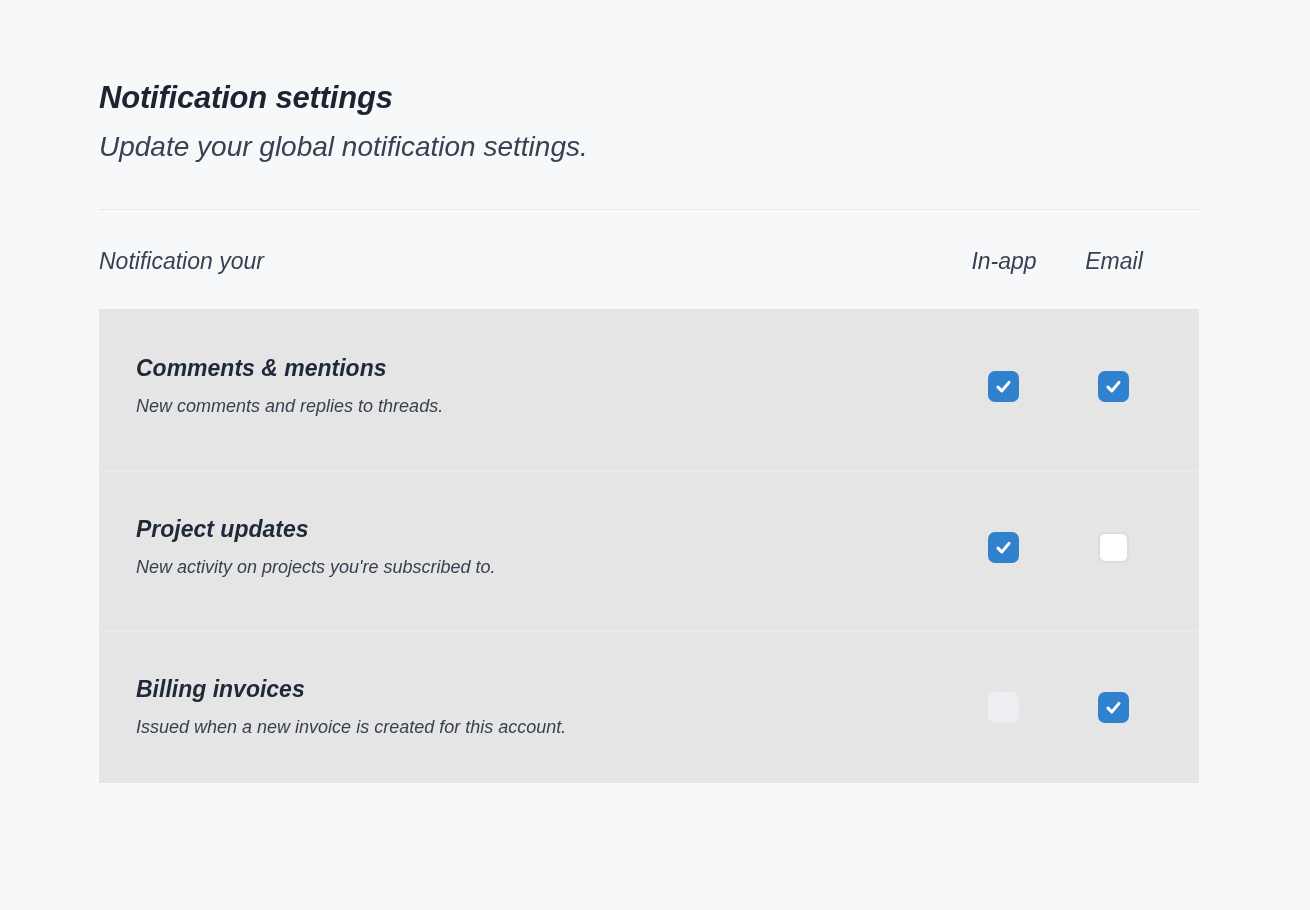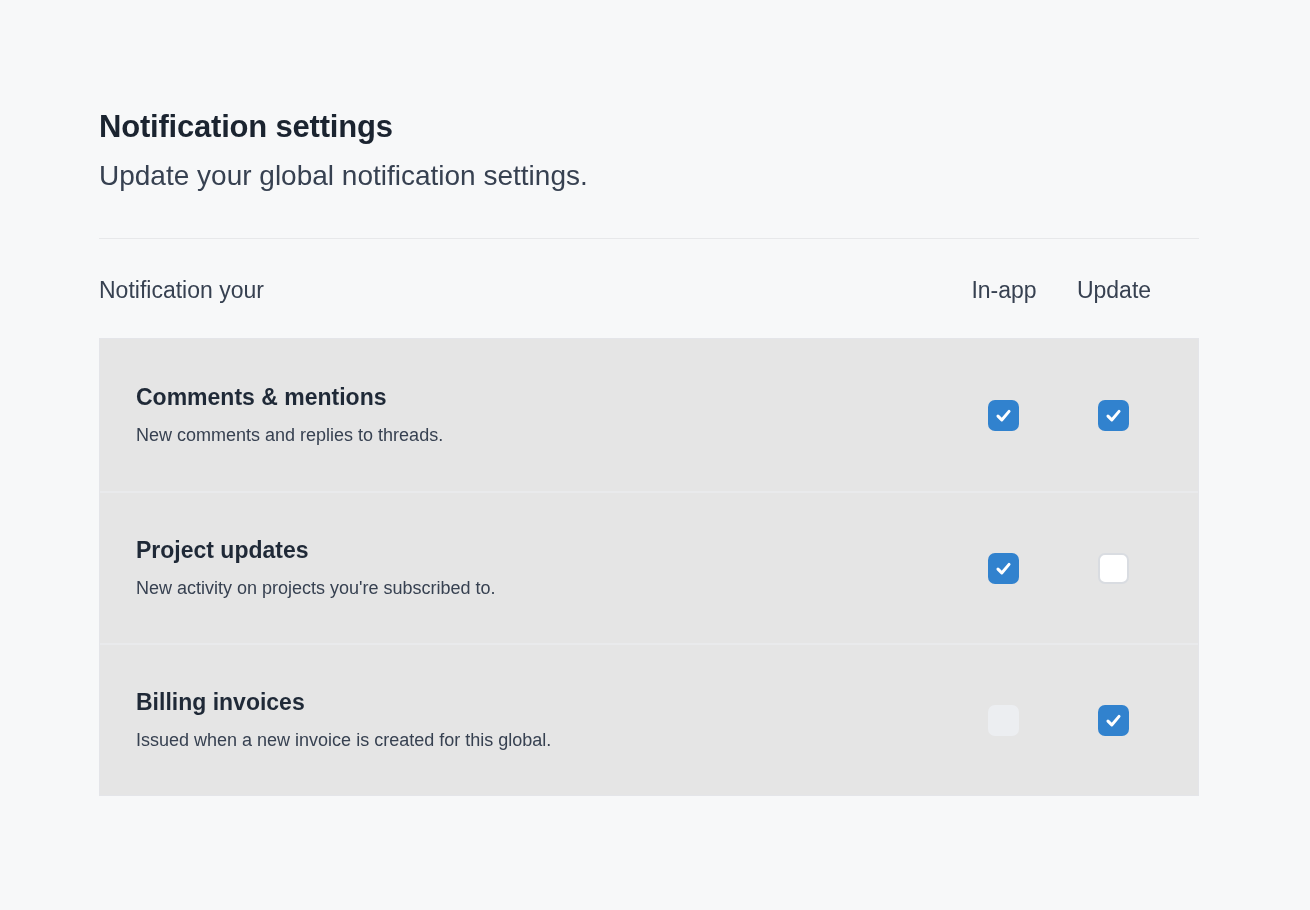--- a/index.html
+++ b/index.html
@@ -7,21 +7,22 @@
   body {
     width: 1310px;
     height: 910px;
     background: #f7f8f9;
     font-family: "Liberation Sans", sans-serif;
     color: #1f2937;
   }
   .container {
     width: 1100px;
     margin-left: 99px;
-    padding-top: 109px;
+    padding-top: 80px;
+    font-style: italic;
   }
   .page-title {
     margin: 0;
     font-size: 31px;
     line-height: 1.15;
     font-weight: 700;
     color: #1b2430;
     letter-spacing: -0.2px;
   }
   .page-subtitle {
@@ -51,21 +52,21 @@
     background: #e5e5e5;
     border: 1px solid #e4e5e9;
   }
   .row {
     display: grid;
     grid-template-columns: 1fr 110px 110px;
     align-items: center;
     min-height: 152px;
     padding: 30px 30px 30px 36px;
   }
-  .row + .row { border-top: 2px solid #e9eaec; }
+  .row + .row { border-top: 2px solid #e9eaec; margin-top: 8px; }
   .row-title {
     font-size: 23px;
     font-weight: 700;
     color: #1f2937;
     margin: 0 0 13px 0;
     line-height: 1.2;
   }
   .row-desc {
     font-size: 18px;
     color: #374151;
@@ -92,21 +93,21 @@
 <div class="container">
 
   <h1 class="page-title">Notification settings</h1>
   <p class="page-subtitle">Update your global notification settings.</p>
 
   <div class="divider"></div>
 
   <div class="table-header">
     <div class="col-type">Notification your</div>
     <div class="col-label">In-app</div>
-    <div class="col-label">Update</div>
+    <div class="col-label">Email</div>
   </div>
 
   <div class="card">
       <div class="row">
     <div class="row-text">
       <div class="row-title">Comments &amp; mentions</div>
       <div class="row-desc">New comments and replies to threads.</div>
     </div>
     <div class="cb-cell">
       <div class="checkbox checked" role="checkbox" aria-checked="true">
@@ -137,21 +138,21 @@
     </div>
     <div class="cb-cell">
       <div class="checkbox unchecked" role="checkbox" aria-checked="false">
         
       </div>
     </div>
   </div>
       <div class="row">
     <div class="row-text">
       <div class="row-title">Billing invoices</div>
-      <div class="row-desc">Issued when a new invoice is created for this global.</div>
+      <div class="row-desc">Issued when a new invoice is created for this account.</div>
     </div>
     <div class="cb-cell">
       <div class="checkbox disabled" role="checkbox" aria-checked="false">
         
       </div>
     </div>
     <div class="cb-cell">
       <div class="checkbox checked" role="checkbox" aria-checked="true">
         <svg width="19" height="19" viewBox="0 0 24 24" fill="none">
           <path d="M5 12.8 L9.8 17.6 L19 6.8" stroke="#ffffff" stroke-width="3.8" stroke-linecap="round" stroke-linejoin="round"></path>

